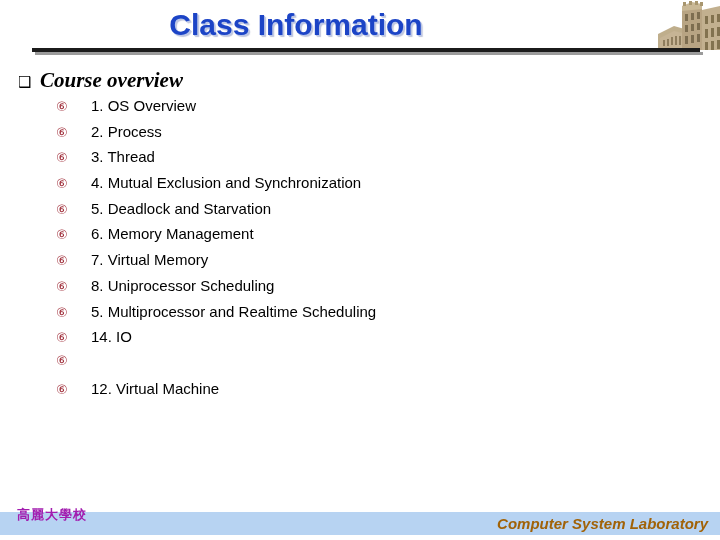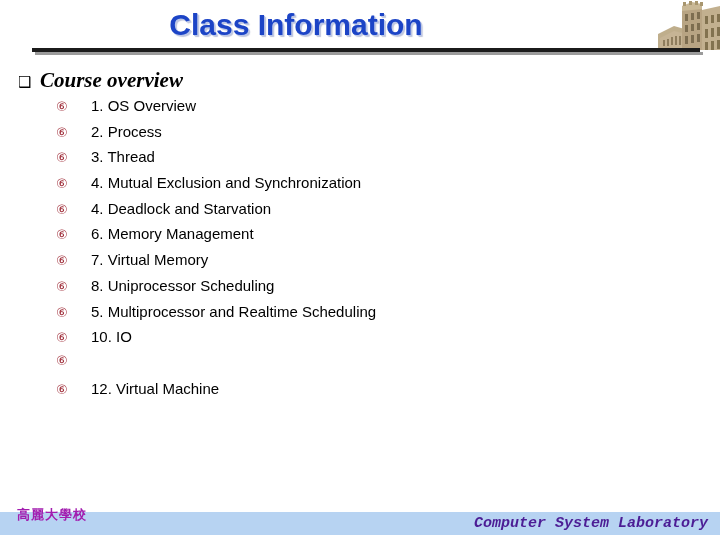--- a/index.html
+++ b/index.html
@@ -136,25 +136,25 @@
     font-size: 13px;
     font-weight: bold;
     color: #a21caf;
     letter-spacing: 1px;
     line-height: 21px;
   }
   .footer-right {
     position: absolute;
     right: 12px;
     top: 513px;
-    font-family: Liberation Mono, monospace;
+    font-family: Liberation Sans, sans-serif;
     font-size: 15px;
     font-weight: bold;
     font-style: italic;
-    color: #4c1d95;
+    color: #a16207;
     line-height: 21px;
     white-space: nowrap;
   }
 </style>
 </head>
 <body>
 
 <div class="slide-title">Class Information</div>
 
 <div class="building-photo">
@@ -232,41 +232,41 @@
     <li class="l2-row">
       <span class="l2-bullet">⑥</span>
       <span class="l2-text">3. Thread</span>
     </li>
     <li class="l2-row">
       <span class="l2-bullet">⑥</span>
       <span class="l2-text">4. Mutual Exclusion and Synchronization</span>
     </li>
     <li class="l2-row">
       <span class="l2-bullet">⑥</span>
-      <span class="l2-text">4. Deadlock and Starvation</span>
+      <span class="l2-text">5. Deadlock and Starvation</span>
     </li>
     <li class="l2-row">
       <span class="l2-bullet">⑥</span>
       <span class="l2-text">6. Memory Management</span>
     </li>
     <li class="l2-row">
       <span class="l2-bullet">⑥</span>
       <span class="l2-text">7. Virtual Memory</span>
     </li>
     <li class="l2-row">
       <span class="l2-bullet">⑥</span>
       <span class="l2-text">8. Uniprocessor Scheduling</span>
     </li>
     <li class="l2-row">
       <span class="l2-bullet">⑥</span>
       <span class="l2-text">5. Multiprocessor and Realtime Scheduling</span>
     </li>
     <li class="l2-row">
       <span class="l2-bullet">⑥</span>
-      <span class="l2-text">10. IO</span>
+      <span class="l2-text">14. IO</span>
     </li>
     <li class="l2-row">
       <span class="l2-bullet">⑥</span>
     </li>
     <li class="l2-row">
       <span class="l2-bullet">⑥</span>
       <span class="l2-text">12. Virtual Machine</span>
     </li>
   </ul>
 

